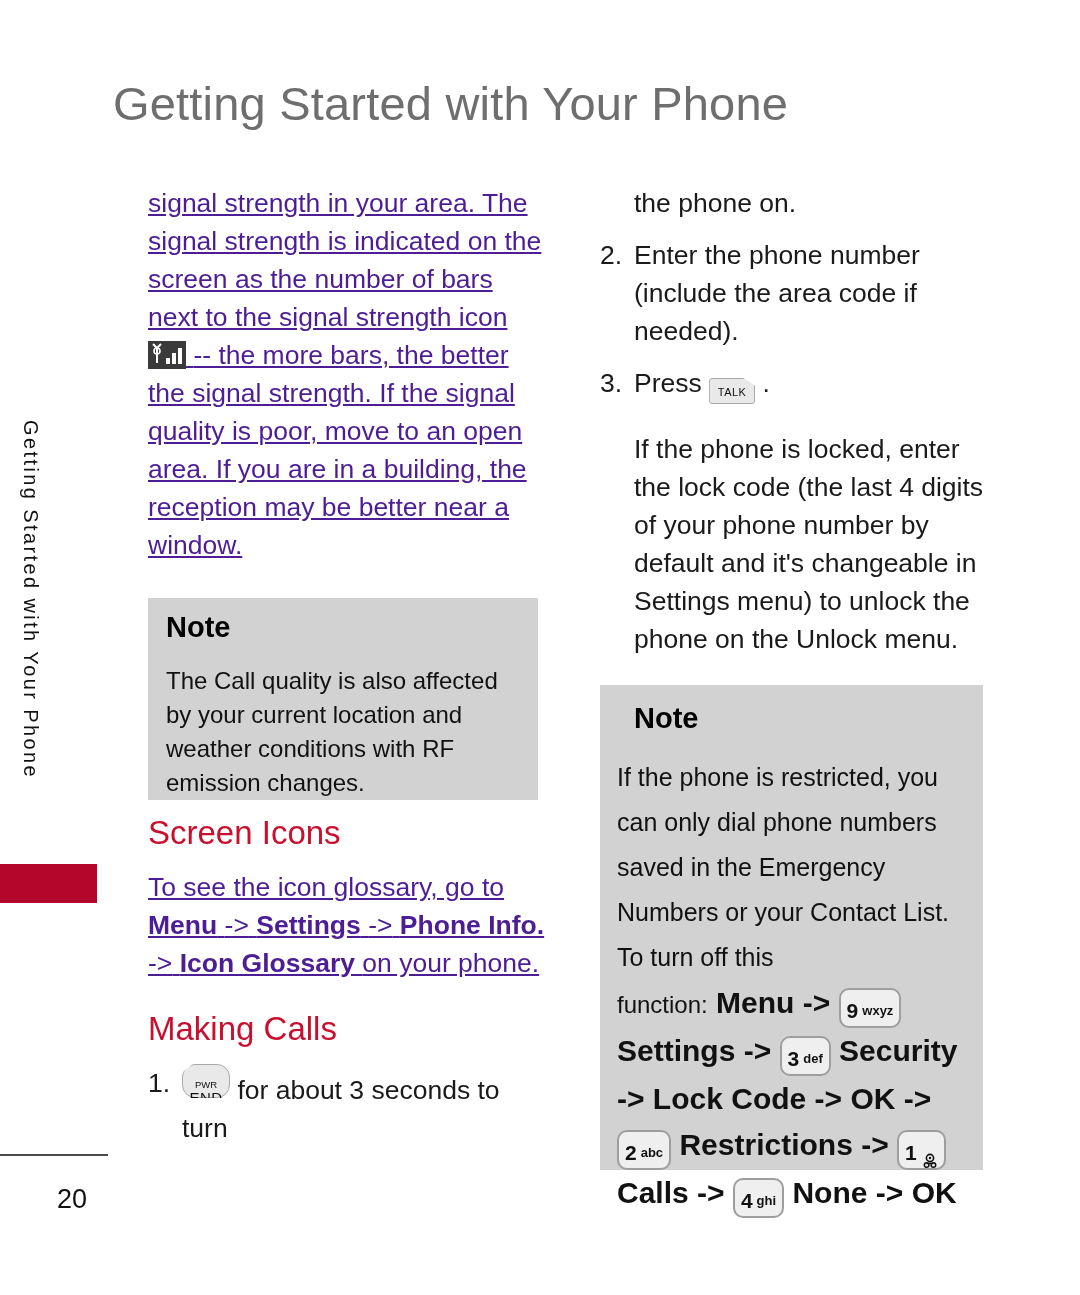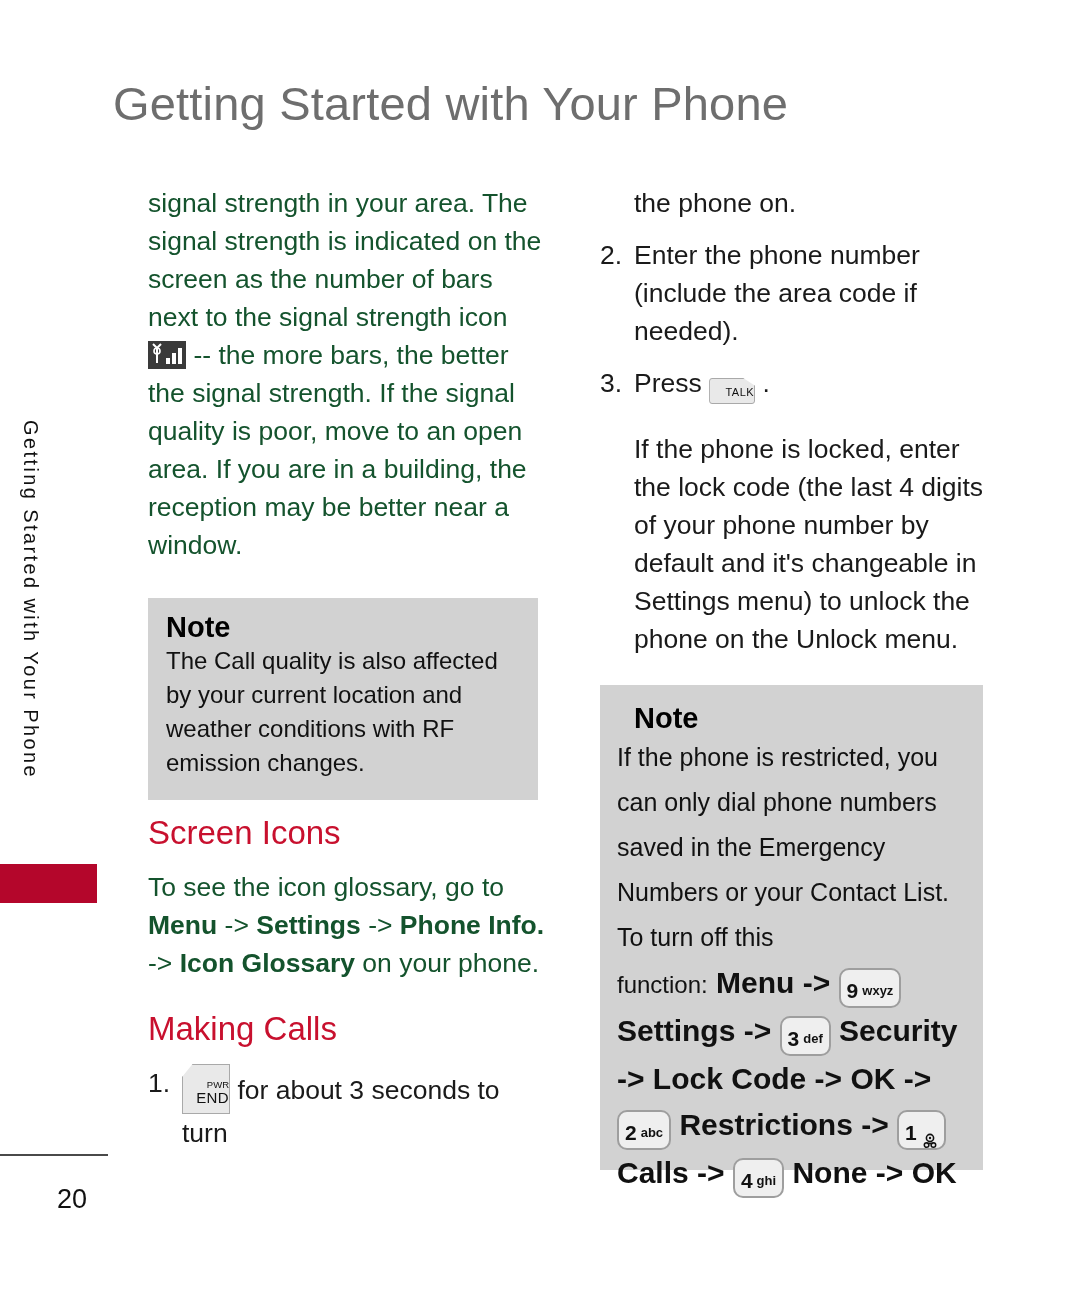--- a/index.html
+++ b/index.html
@@ -72,21 +72,22 @@
     position: absolute;
     top: 184px;
     width: 400px;
   }
   #col-left  { left: 148px; }
   #col-right { left: 600px; }
 
   .body-text {
     font-size: 26.5px;
     line-height: 38px;
-    color: #14532d;
+    color: #4c1d95;
+    text-decoration: underline;
   }
   .gap-sm { height: 14px; }
   .gap-md { height: 26px; }
 
   
   .numlist { font-size: 26.5px; line-height: 38px; }
   .numrow {
     display: flex;
     align-items: flex-start;
   }
@@ -117,20 +118,21 @@
   .note-title {
     font-size: 29px;
     font-weight: bold;
     color: #000000;
     line-height: 34px;
   }
   .note-body {
     font-size: 24px;
     line-height: 34px;
     color: #111;
+    margin-top: 20px;
   }
   .note-body.loose { line-height: 45px; font-size: 25px; }
 
   #note-left {
     position: absolute;
     left: 148px;
     top: 598px;
     width: 390px;
     height: 202px;
     padding: 12px 16px 0 18px;
@@ -144,39 +146,39 @@
     padding: 16px 10px 0 17px;
   }
 
   
   .key {
     display: inline-block;
     vertical-align: -4px;
     background: #e9e9e9;
     border: 1.5px solid #a9a9a9;
     box-sizing: border-box;
-    text-align: right;
+    text-align: center;
     color: #111;
     line-height: 1;
   }
   
   .key-talk {
     width: 46px;
     height: 26px;
     font-size: 11px;
     letter-spacing: 0.5px;
     padding-top: 8px;
     border-radius: 3px;
     clip-path: polygon(0 0, 74% 0, 100% 30%, 100% 100%, 0 100%);
   }
   
   .key-pwrend {
     width: 48px;
-    height: 50px;
-    border-radius: 0;
+    height: 34px;
+    border-radius: 13px;
     padding-top: 14px;
     clip-path: polygon(22% 0, 100% 0, 100% 100%, 0 100%, 0 26%);
   }
   .key-pwrend .l1 { font-size: 9.5px; display: block; line-height: 11px; }
   .key-pwrend .l2 { font-size: 15px; display: block; line-height: 16px; letter-spacing: 0.4px; }
 
   
   .key-num {
     background: #efefef;
     border: 2px solid #9e9e9e;

